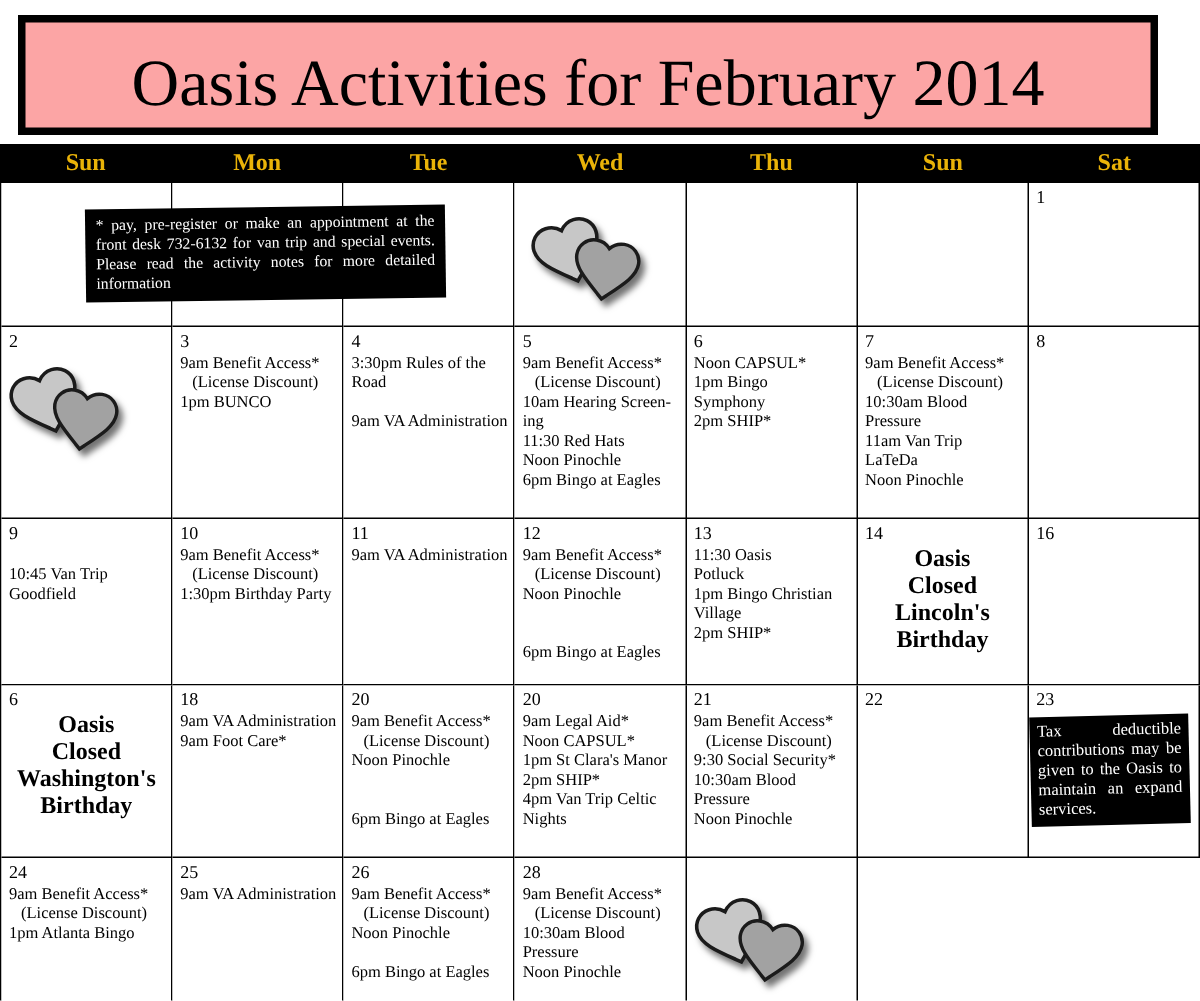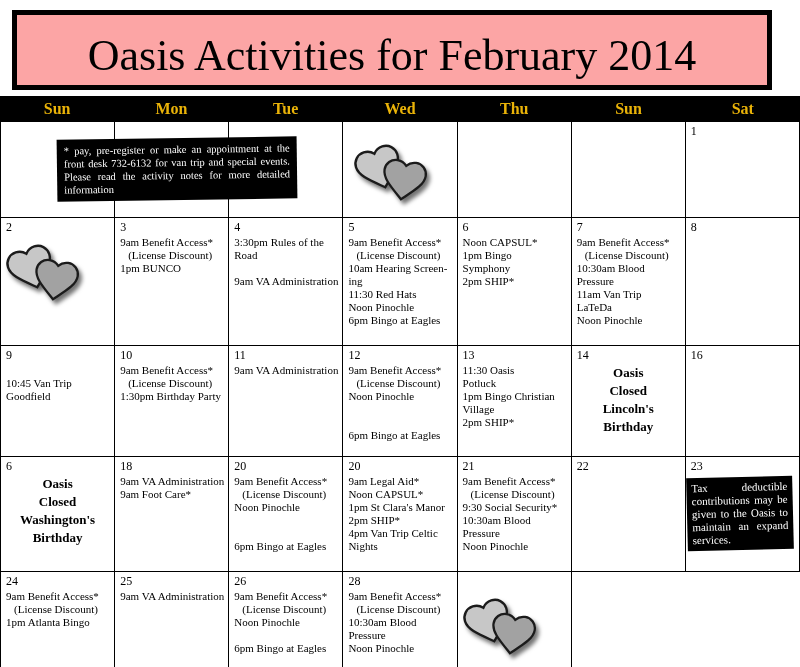--- a/index.html
+++ b/index.html
@@ -48,21 +48,21 @@
 
   .daynum { font-size: 12px; padding: 1px 2px 1px 3px; }
 
   .evt { font-size: 11px; line-height: 13px; padding-left: 3px; }
   .evt.indent { padding-left: 11px; }
   .evt.spacer { height: 13px; }
 
   .cell.closed .evt {
     text-align: center;
     font-weight: 700;
-    font-size: 13px;
+    font-size: 16px;
     line-height: 18px;
     padding-left: 0;
   }
   .cell.closed .evt:first-of-type { margin-top: 5px; }
 
   .cellnote {
     background: #000;
     color: #fff;
     font-size: 11px;
     line-height: 13px;

